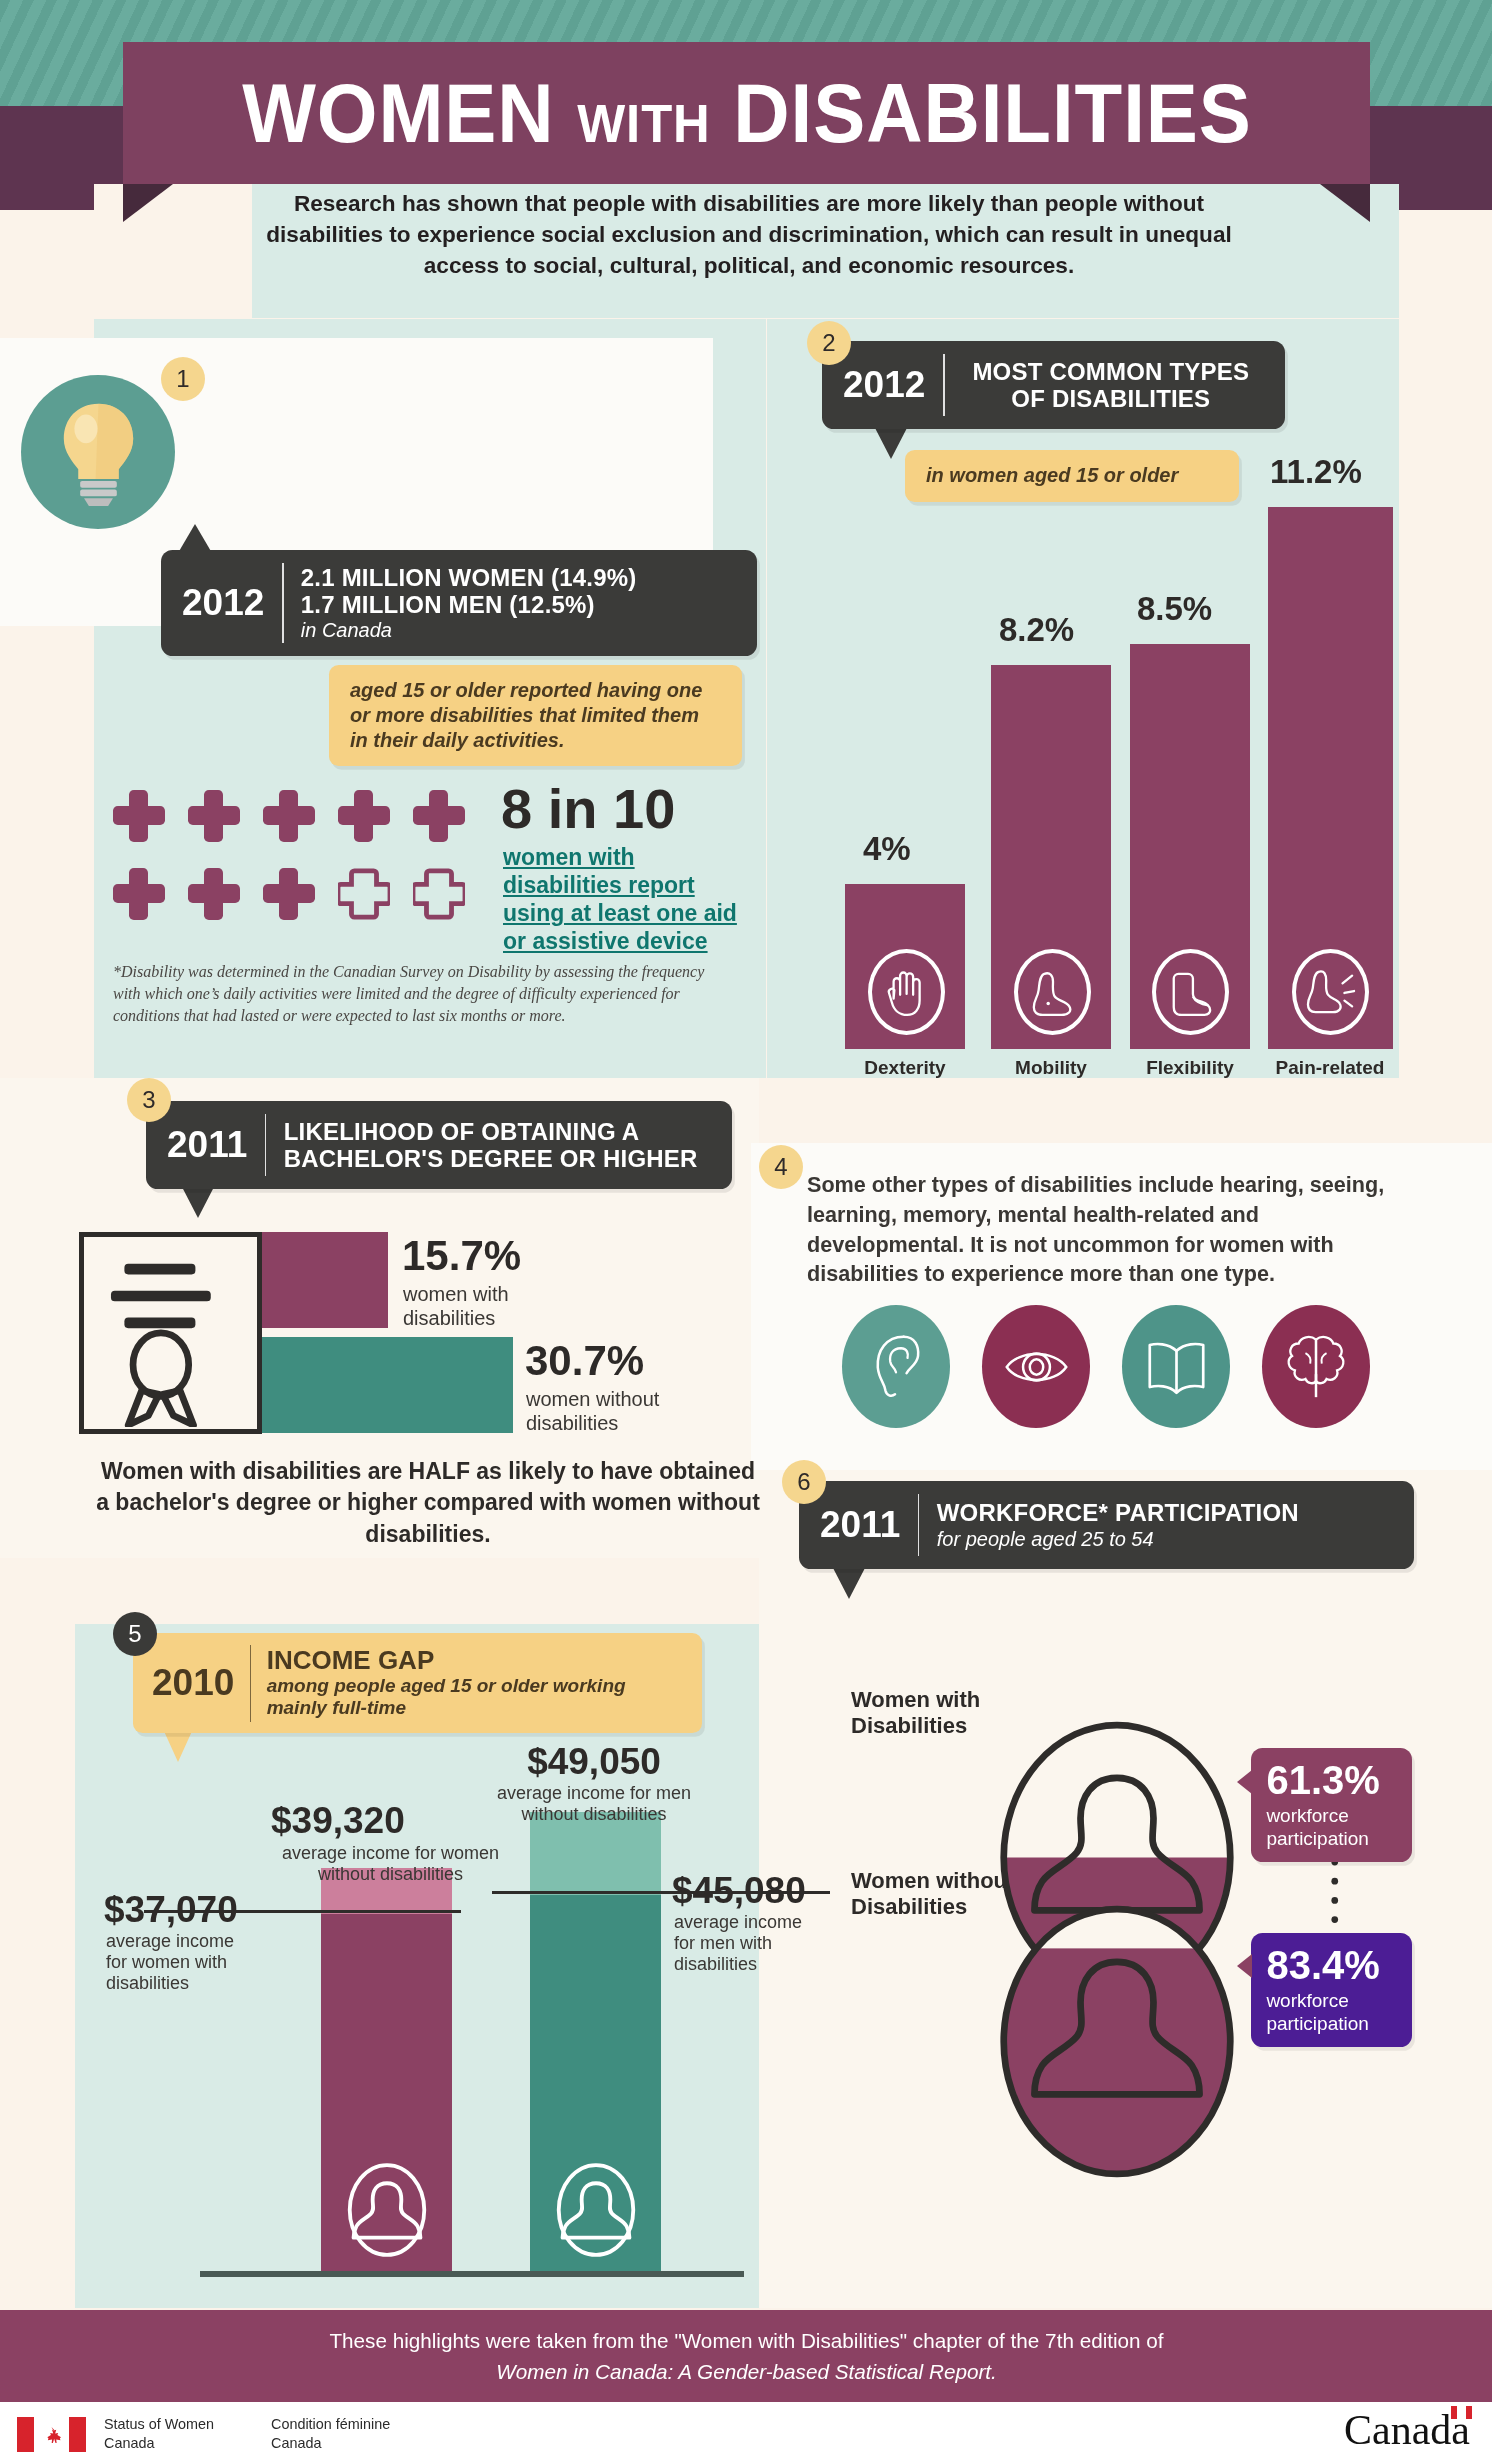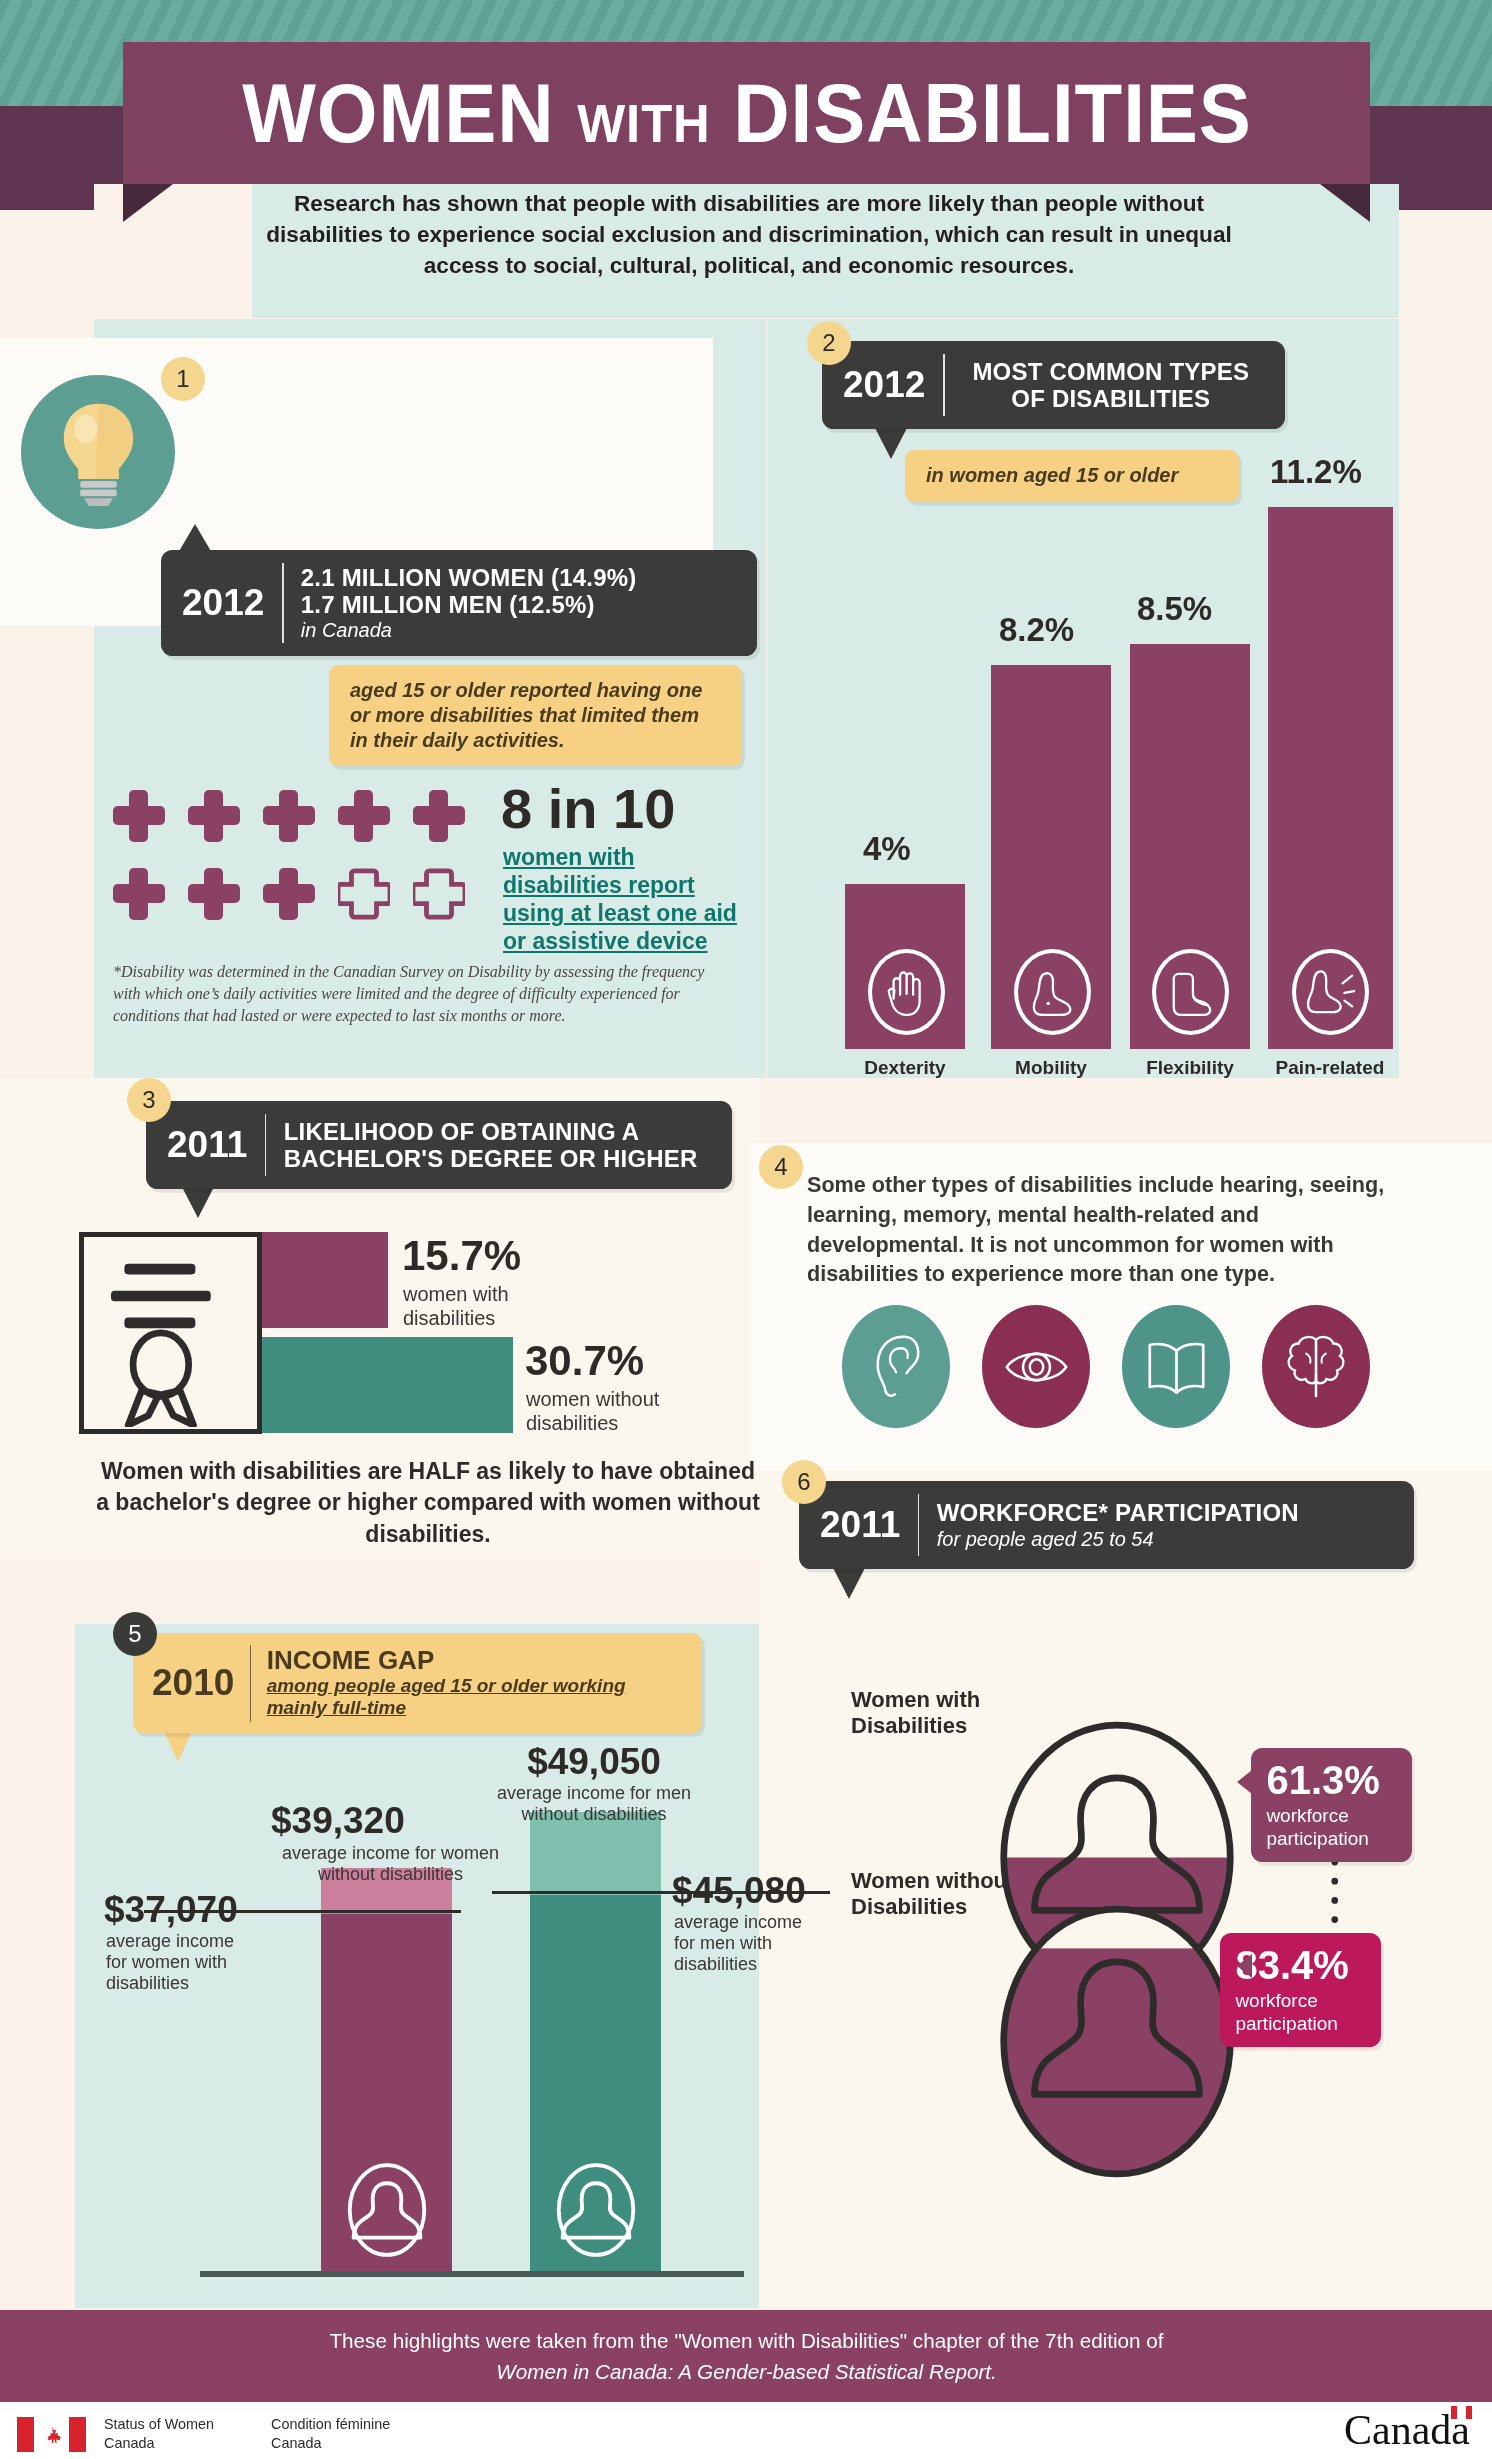--- a/index.html
+++ b/index.html
@@ -444,34 +444,34 @@
           </clipPath>
         </defs>
       <g clip-path="url(#clip2)">
         <rect x="0" y="0" width="250" height="290" fill="#fbf6ee"></rect>
         <rect x="0" y="48" width="250" height="242" fill="#8b4163"></rect>
       </g>
       <ellipse cx="125" cy="145" rx="118" ry="138" fill="none" stroke="#2e2c2a" stroke-width="7"></ellipse>
       <path d="M125 62 c-26 0 -38 20 -38 42 c0 16 4 26 -4 36 c-10 12 -28 18 -36 30 c-6 9 -8 20 -8 30 h172 c0 -10 -2 -21 -8 -30 c-8 -12 -26 -18 -36 -30 c-8 -10 -4 -20 -4 -36 c0 -22 -12 -42 -38 -42 z" fill="none" stroke="#2e2c2a" stroke-width="7" stroke-linejoin="round"></path>
     </svg>
   </div>
-  <div style="position:absolute;left:1220px;top:1933px;width:161px;background:#be185d;border-radius:11.5px;padding:11.5px 15.4px;z-index:9;box-shadow:2.9px 3.8px 0 rgba(0,0,0,.07);">
+  <div style="position:absolute;left:1251px;top:1933px;width:161px;background:#4c1d95;border-radius:11.5px;padding:11.5px 15.4px;z-index:9;box-shadow:2.9px 3.8px 0 rgba(0,0,0,.07);">
     <div class="big-num" style="color:#fff;font-size:40px;font-weight:700;line-height:1;">83.4%</div>
     <div style="color:#fff;font-size:19px;line-height:1.18;margin-top:5.8px;">workforce participation</div>
   </div>
   <div style="position:absolute;left:1237px;top:1954px;width:0;height:0;border-top:12.5px solid transparent;border-bottom:12.5px solid transparent;border-right:15.4px solid #8b4163;z-index:9;"></div>
 
 
   <div class="badge dark" style="left:113px; top:1612px;">5</div>
   <div class="yellow-box" style="left:133px; top:1633px; width:569px; height:100px; padding:11.5px 19px; display:flex; align-items:center; font-style:normal; z-index:10;">
     <div class="big-num" style="font-size:37px;font-weight:700;color:#4a3a20;padding-right:15.4px;font-style:normal;">2010</div>
     <div style="width:1.9px;align-self:stretch;background:#4a3a20;opacity:.7;"></div>
     <div style="padding-left:15.4px;">
       <div style="font-size:26px;font-weight:700;font-style:normal;color:#4a3a20;line-height:1.1;">INCOME GAP</div>
-      <div style="font-size:19px;font-style:italic;font-weight:700;color:#4a3a20;line-height:1.2;text-decoration:underline;">among people aged 15 or older working mainly full-time</div>
+      <div style="font-size:19px;font-style:italic;font-weight:700;color:#4a3a20;line-height:1.2;">among people aged 15 or older working mainly full-time</div>
     </div>
   </div>
   <div class="tail-down-y" style="left:163px; top:1729px;"></div>
 
   <div style="position:absolute;left:200px;top:2271px;width:544px;height:5.8px;background:#4a5a55;z-index:7;"></div>
 
   <div style="position:absolute;left:321px;top:1912px;width:131px;height:359px;background:#8b4163;z-index:6;"></div>
   <div style="position:absolute;left:321px;top:1868px;width:131px;height:46px;background:#cc7f9c;z-index:6;"></div>
   <div style="position:absolute;left:144px;top:1910px;width:317px;height:2.9px;background:#2e2c2a;z-index:8;"></div>
 

